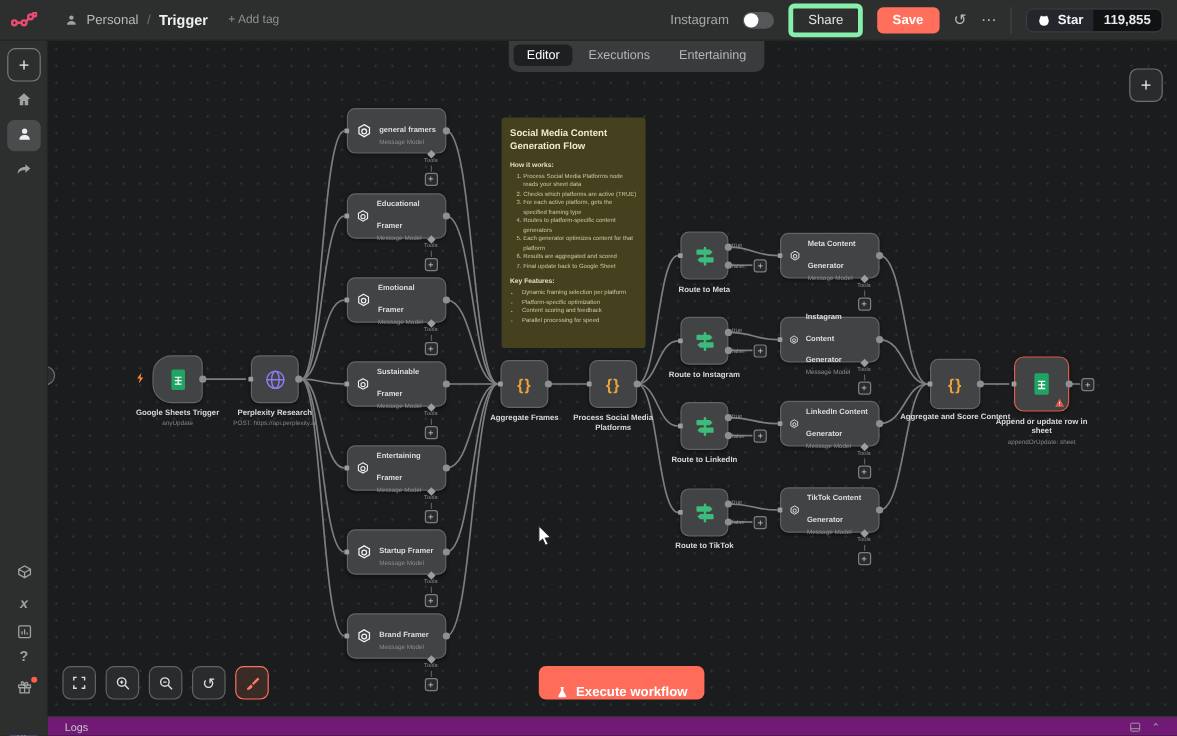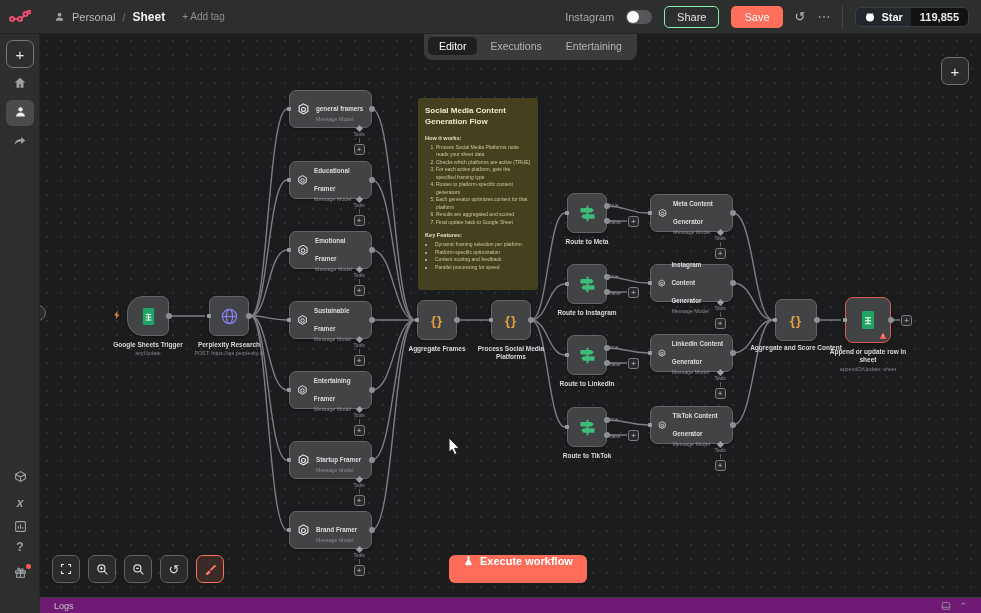--- a/index.html
+++ b/index.html
@@ -12,23 +12,23 @@
     display:flex; align-items:center; z-index:20; border-bottom:1px solid #242525; }
   #logo-box { width:40px; height:34px; display:flex; align-items:center; justify-content:center; }
   .crumb { display:flex; align-items:center; gap:7px; margin-left:14px; font-size:11px; color:#b8b9bb; }
   .crumb .wf { color:#f0f1f2; font-weight:bold; font-size:12px; }
   .crumb .slash { color:#6f7173; }
   .addtag { color:#8e9092; font-size:10px; margin-left:10px; cursor:pointer; }
   #header-right { margin-left:auto; display:flex; align-items:center; gap:12px; padding-right:12px; }
   .inactive-lbl { color:#a6a8aa; font-size:11px; }
   .toggle { width:26px; height:14px; background:#55575a; border-radius:7px; position:relative; cursor:pointer; }
   .toggle .knob { position:absolute; left:1px; top:1px; width:12px; height:12px; background:#fff; border-radius:50%; }
-  .btn-share { background:transparent; border:1px solid #86efac; color:#e3e4e5; font-size:11px;
+  .btn-share { background:transparent; border:4px solid #86efac; color:#e3e4e5; font-size:11px;
     padding:4px 12px; border-radius:5px; cursor:pointer;text-align:center; }
-  .btn-save { background:#ff6f5c; border:none; color:#fff; font-size:11px; font-weight:normal;
+  .btn-save { background:#ff6f5c; border:none; color:#fff; font-size:11px; font-weight:bold;
     padding:5px 13px; border-radius:5px; cursor:pointer; }
   .hdr-icon { color:#b7b8ba; font-size:13px; cursor:pointer; line-height:1; }
   .hdr-sep { width:1px; height:22px; background:#454647; }
   .gh { display:flex; align-items:stretch; border:1px solid #3a3d42; border-radius:6px; overflow:hidden;
     font-size:11px; cursor:pointer; }
   .gh-left { display:flex; align-items:flex-end; gap:5px; background:#23262b; color:#f2f3f4; padding:3px 8px; font-weight:bold; }
   .gh-right { display:flex; align-items:center; background:#101214; color:#e8e9ea; padding:3px 9px; font-weight:bold; }
 
   
   #tabbar { position:absolute; left:424px; top:34px; z-index:19; display:flex; gap:2px;
@@ -98,21 +98,21 @@
 
   
   .canvas-add { position:absolute; left:941px; top:57px; width:28px; height:28px; border:1px solid #6e7072;
     border-radius:7px; background:#2a2b2d; color:#e8e9ea; font-size:15px; display:flex; align-items:center;
     justify-content:center; z-index:6; cursor:pointer; }
   #controls { position:absolute; left:52px; top:555px; display:flex; gap:8px; z-index:6; }
   .ctrl { width:28px; height:28px; background:#2a2b2d; border:1px solid #606264; border-radius:7px;
     display:flex; align-items:center; justify-content:center; color:#dcdddf; font-size:13px; cursor:pointer; }
   .ctrl.tidy { border:1.5px solid #ff6f5c; background:#3a2b27; }
   #execute { position:absolute; left:449px; top:555px; height:28px; padding:0 14px; display:flex;
-    align-items:flex-start; gap:6px; background:#ff6d5a; border:none; border-radius:6px; color:#fff;
+    align-items:flex-end; gap:6px; background:#ff6d5a; border:none; border-radius:6px; color:#fff;
     font-size:11px; font-weight:bold; z-index:6; cursor:pointer; }
   #expand-left { position:absolute; left:30px; top:305px; width:16px; height:16px; border-radius:50%;
     background:#2a2b2d; border:1px solid #6a6c6e; color:#d8d9da; font-size:9px; display:flex;
     align-items:center; justify-content:center; z-index:6; cursor:pointer; }
 
   
   #logsbar { position:absolute; left:40px; top:597px; width:941px; height:16px; background:#701a75;
     border-top:1px solid #3a3b3d; display:flex; align-items:center; padding:0 14px; z-index:20; }
   #logsbar .lbl { font-size:9px; color:#c8c9cb; }
   #logsbar .right { margin-left:auto; display:flex; align-items:center; gap:8px; color:#9a9b9d; font-size:9px; }
@@ -136,21 +136,21 @@
       </g>
     </svg>
   </div>
   <div class="crumb">
     <svg width="11" height="11" viewBox="0 0 24 24" fill="#9fa1a3">
       <circle cx="12" cy="8" r="4"></circle>
         <path d="M4 21c0-5 4-7 8-7s8 2 8 7z"></path>
     </svg>
     <span>Personal</span>
     <span class="slash">/</span>
-    <span class="wf">Sheet</span>
+    <span class="wf">Trigger</span>
     <span class="addtag">+ Add tag</span>
   </div>
   <div id="header-right">
     <span class="inactive-lbl">Instagram</span>
     <span class="toggle">
         <span class="knob"></span>
       </span>
     <button class="btn-share">Share</button>
     <button class="btn-save">Save</button>
     <span class="hdr-icon">↺</span>

